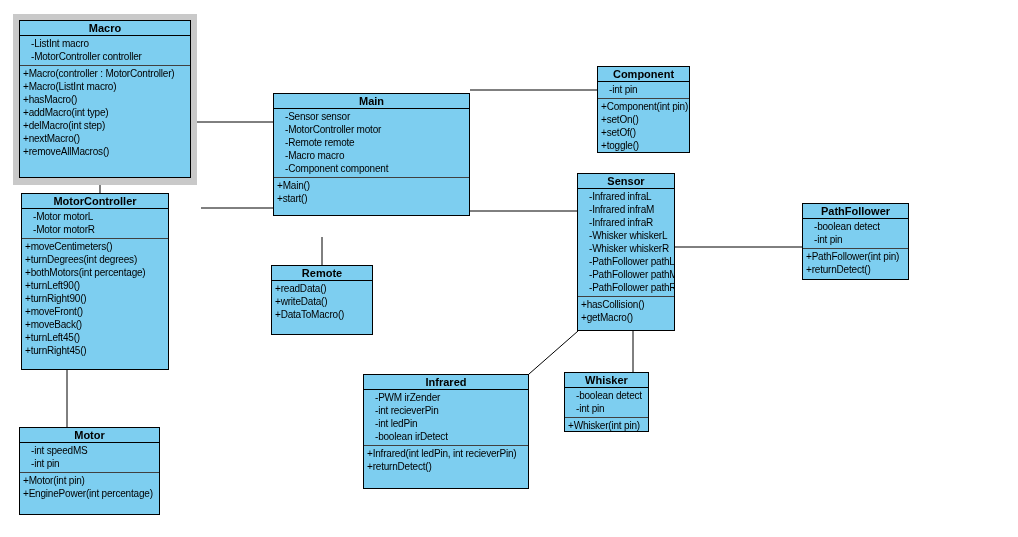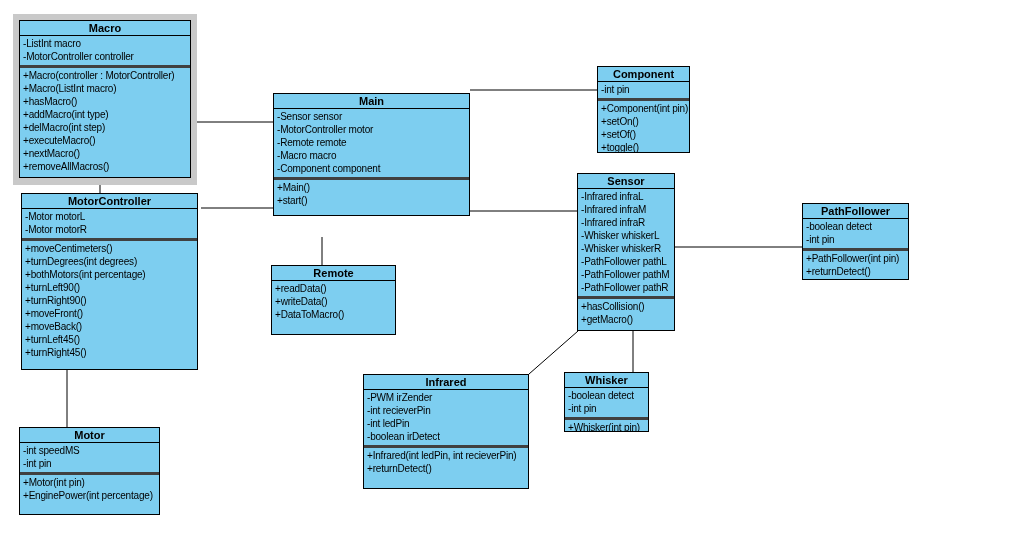--- a/index.html
+++ b/index.html
@@ -32,22 +32,22 @@
     font-size:11px;
     font-weight:bold;
     line-height:14px;
     text-align:center;
     border-bottom:1px solid #000;
     color:#000;
     white-space:nowrap;
   }
   .cb-attrs{
     flex:0 0 auto;
-    border-bottom:3px solid #404040;
-    padding:1px 0 2px 0;
+    border-bottom:1px solid #404040;
+    padding:1px 0 2px 8px;
   }
   .cb-methods{
     flex:1 1 auto;
     padding:1px 0 2px 0;
   }
   .row{
     font-size:10px;
     letter-spacing:-0.2px;
     line-height:13px;
     padding:0 2px 0 3px;
@@ -92,27 +92,26 @@
     <div class="cb-attrs">
         <div class="row">-ListInt macro</div>
         <div class="row">-MotorController controller</div>
       </div>
     <div class="cb-methods">
         <div class="row">+Macro(controller : MotorController)</div>
         <div class="row">+Macro(ListInt macro)</div>
         <div class="row">+hasMacro()</div>
         <div class="row">+addMacro(int type)</div>
         <div class="row">+delMacro(int step)</div>
-        <div class="row">+executeMacro()</div>
         <div class="row">+nextMacro()</div>
         <div class="row">+removeAllMacros()</div>
       </div>
   </div>
 
-  <div class="class-box" style="left:21px;top:193px;width:177px;height:177px">
+  <div class="class-box" style="left:21px;top:193px;width:148px;height:177px">
     <div class="cb-title">MotorController</div>
     <div class="cb-attrs">
         <div class="row">-Motor motorL</div>
         <div class="row">-Motor motorR</div>
       </div>
     <div class="cb-methods">
         <div class="row">+moveCentimeters()</div>
         <div class="row">+turnDegrees(int degrees)</div>
         <div class="row">+bothMotors(int percentage)</div>
         <div class="row">+turnLeft90()</div>
@@ -144,21 +143,21 @@
         <div class="row">-Remote remote</div>
         <div class="row">-Macro macro</div>
         <div class="row">-Component component</div>
       </div>
     <div class="cb-methods">
         <div class="row u">+Main()</div>
         <div class="row">+start()</div>
       </div>
   </div>
 
-  <div class="class-box" style="left:271px;top:265px;width:125px;height:70px">
+  <div class="class-box" style="left:271px;top:265px;width:102px;height:70px">
     <div class="cb-title">Remote</div>
 
     <div class="cb-methods">
         <div class="row">+readData()</div>
         <div class="row">+writeData()</div>
         <div class="row">+DataToMacro()</div>
       </div>
   </div>
 
   <div class="class-box" style="left:597px;top:66px;width:93px;height:87px">

